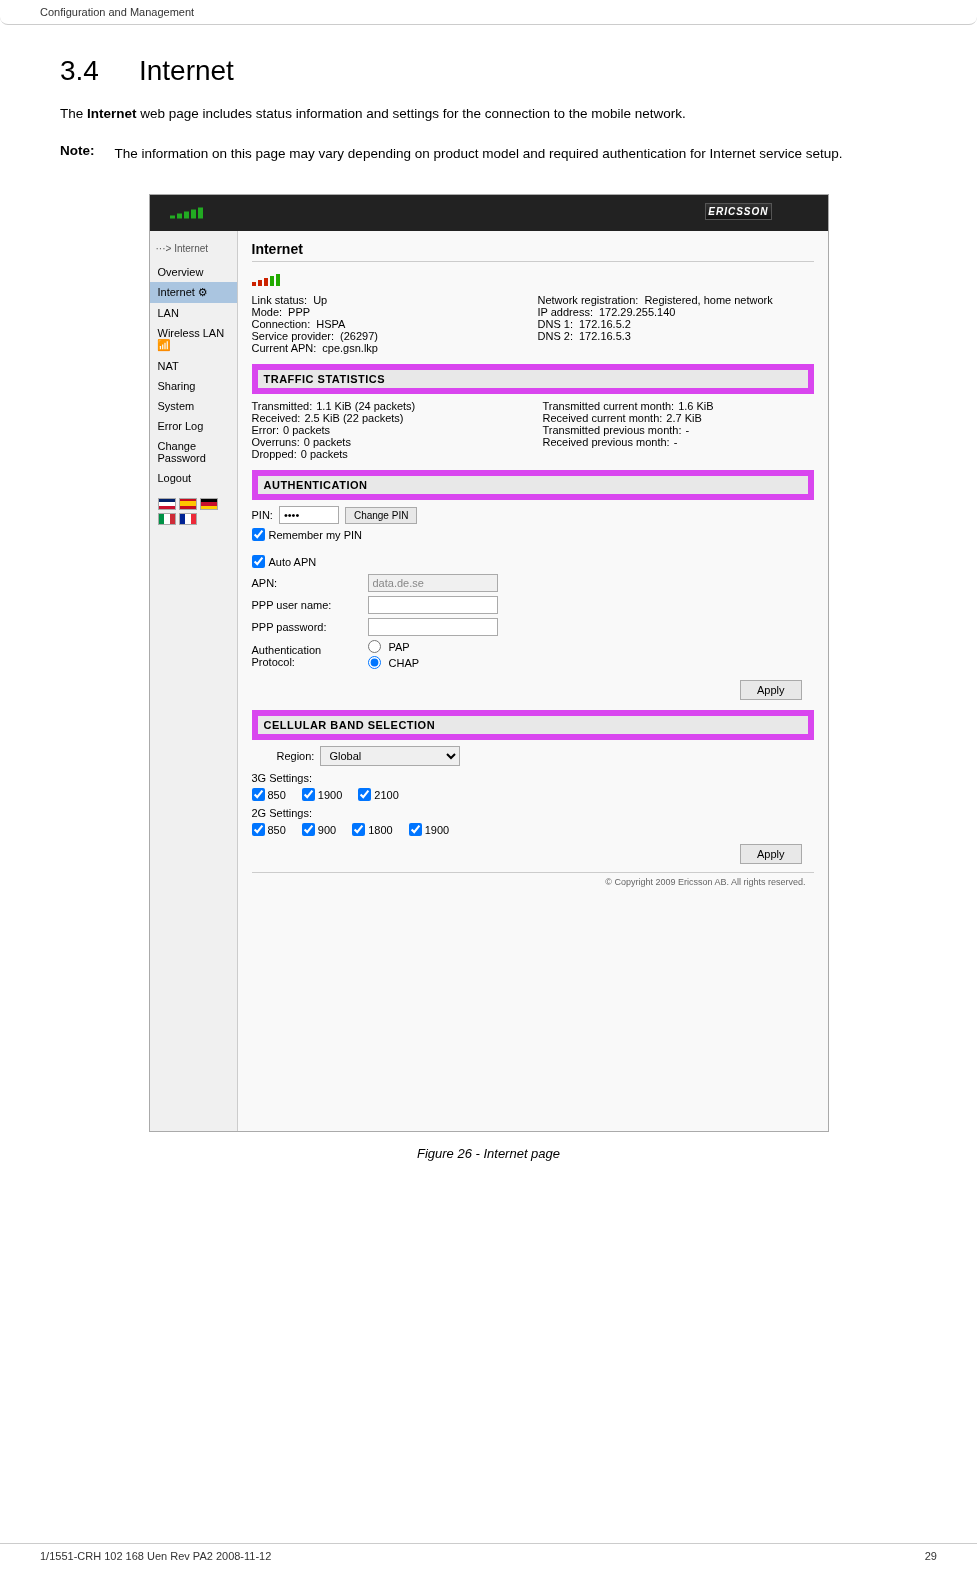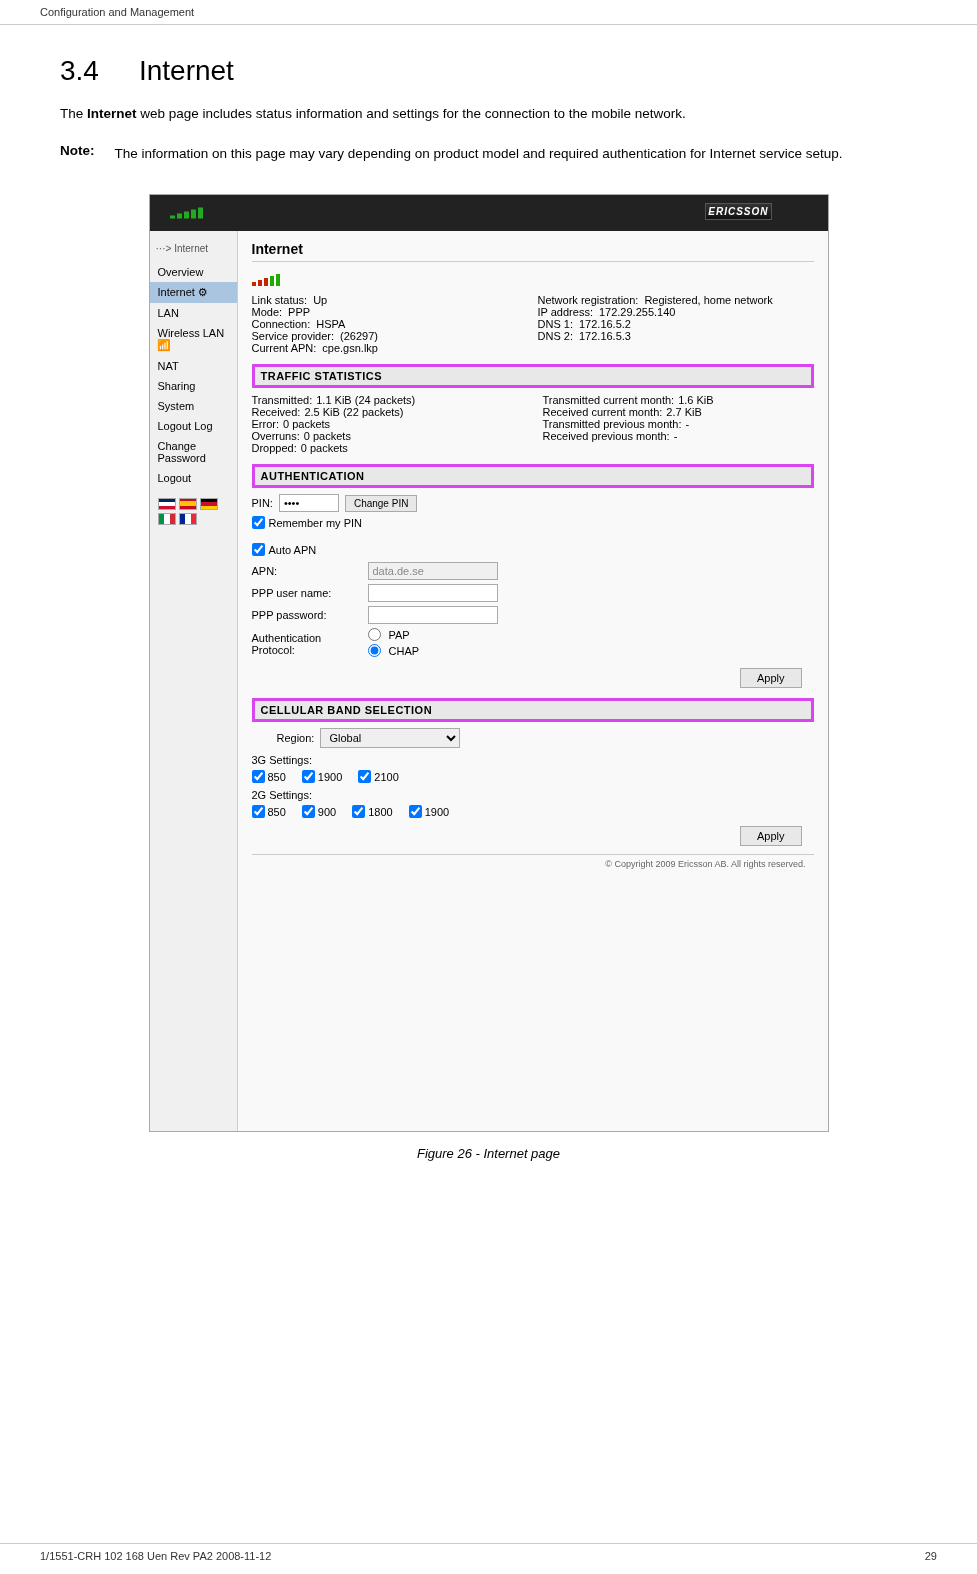--- a/index.html
+++ b/index.html
@@ -12,20 +12,21 @@
       min-height: 1574px;
       position: relative;
     }
 
     
     .page-header {
       font-size: 11px;
       color: #333;
       padding: 6px 40px;
       border-bottom: 1px solid #ccc;
+      border-radius: 8px;
     }
 
     
     .content {
       padding: 30px 60px 60px 60px;
     }
 
     .intro-text {
       font-size: 13.5px;
       line-height: 1.6;
@@ -173,21 +174,21 @@
     .status-row {
       display: flex;
       gap: 6px;
     }
     .status-label { color: #000; white-space: nowrap; }
     .status-value { color: #000; }
 
     
     .section-header {
       background: #e8e8e8;
-      border: 3px solid #d946ef;
+      border: 6px solid #d946ef;
       font-weight: bold;
       font-size: 11px;
       padding: 3px 6px;
       margin: 10px 0 6px 0;
       text-transform: uppercase;
       letter-spacing: 0.5px;
     }
 
     
     .traffic-grid {
@@ -387,21 +388,21 @@
         <button class="nav-item active nav-item-internet">
           Internet <span>⚙</span>
         </button>
         <button class="nav-item">LAN</button>
         <button class="nav-item">
           Wireless LAN <span>📶</span>
         </button>
         <button class="nav-item">NAT</button>
         <button class="nav-item">Sharing</button>
         <button class="nav-item">System</button>
-        <button class="nav-item">Logout Log</button>
+        <button class="nav-item">Error Log</button>
         <button class="nav-item">Change Password</button>
         <button class="nav-item">Logout</button>
 
         <div class="flag-row">
           <span class="flag flag-uk"></span>
           <span class="flag flag-es"></span>
           <span class="flag flag-de"></span>
           <span class="flag flag-it"></span>
           <span class="flag flag-fr"></span>
         </div>

